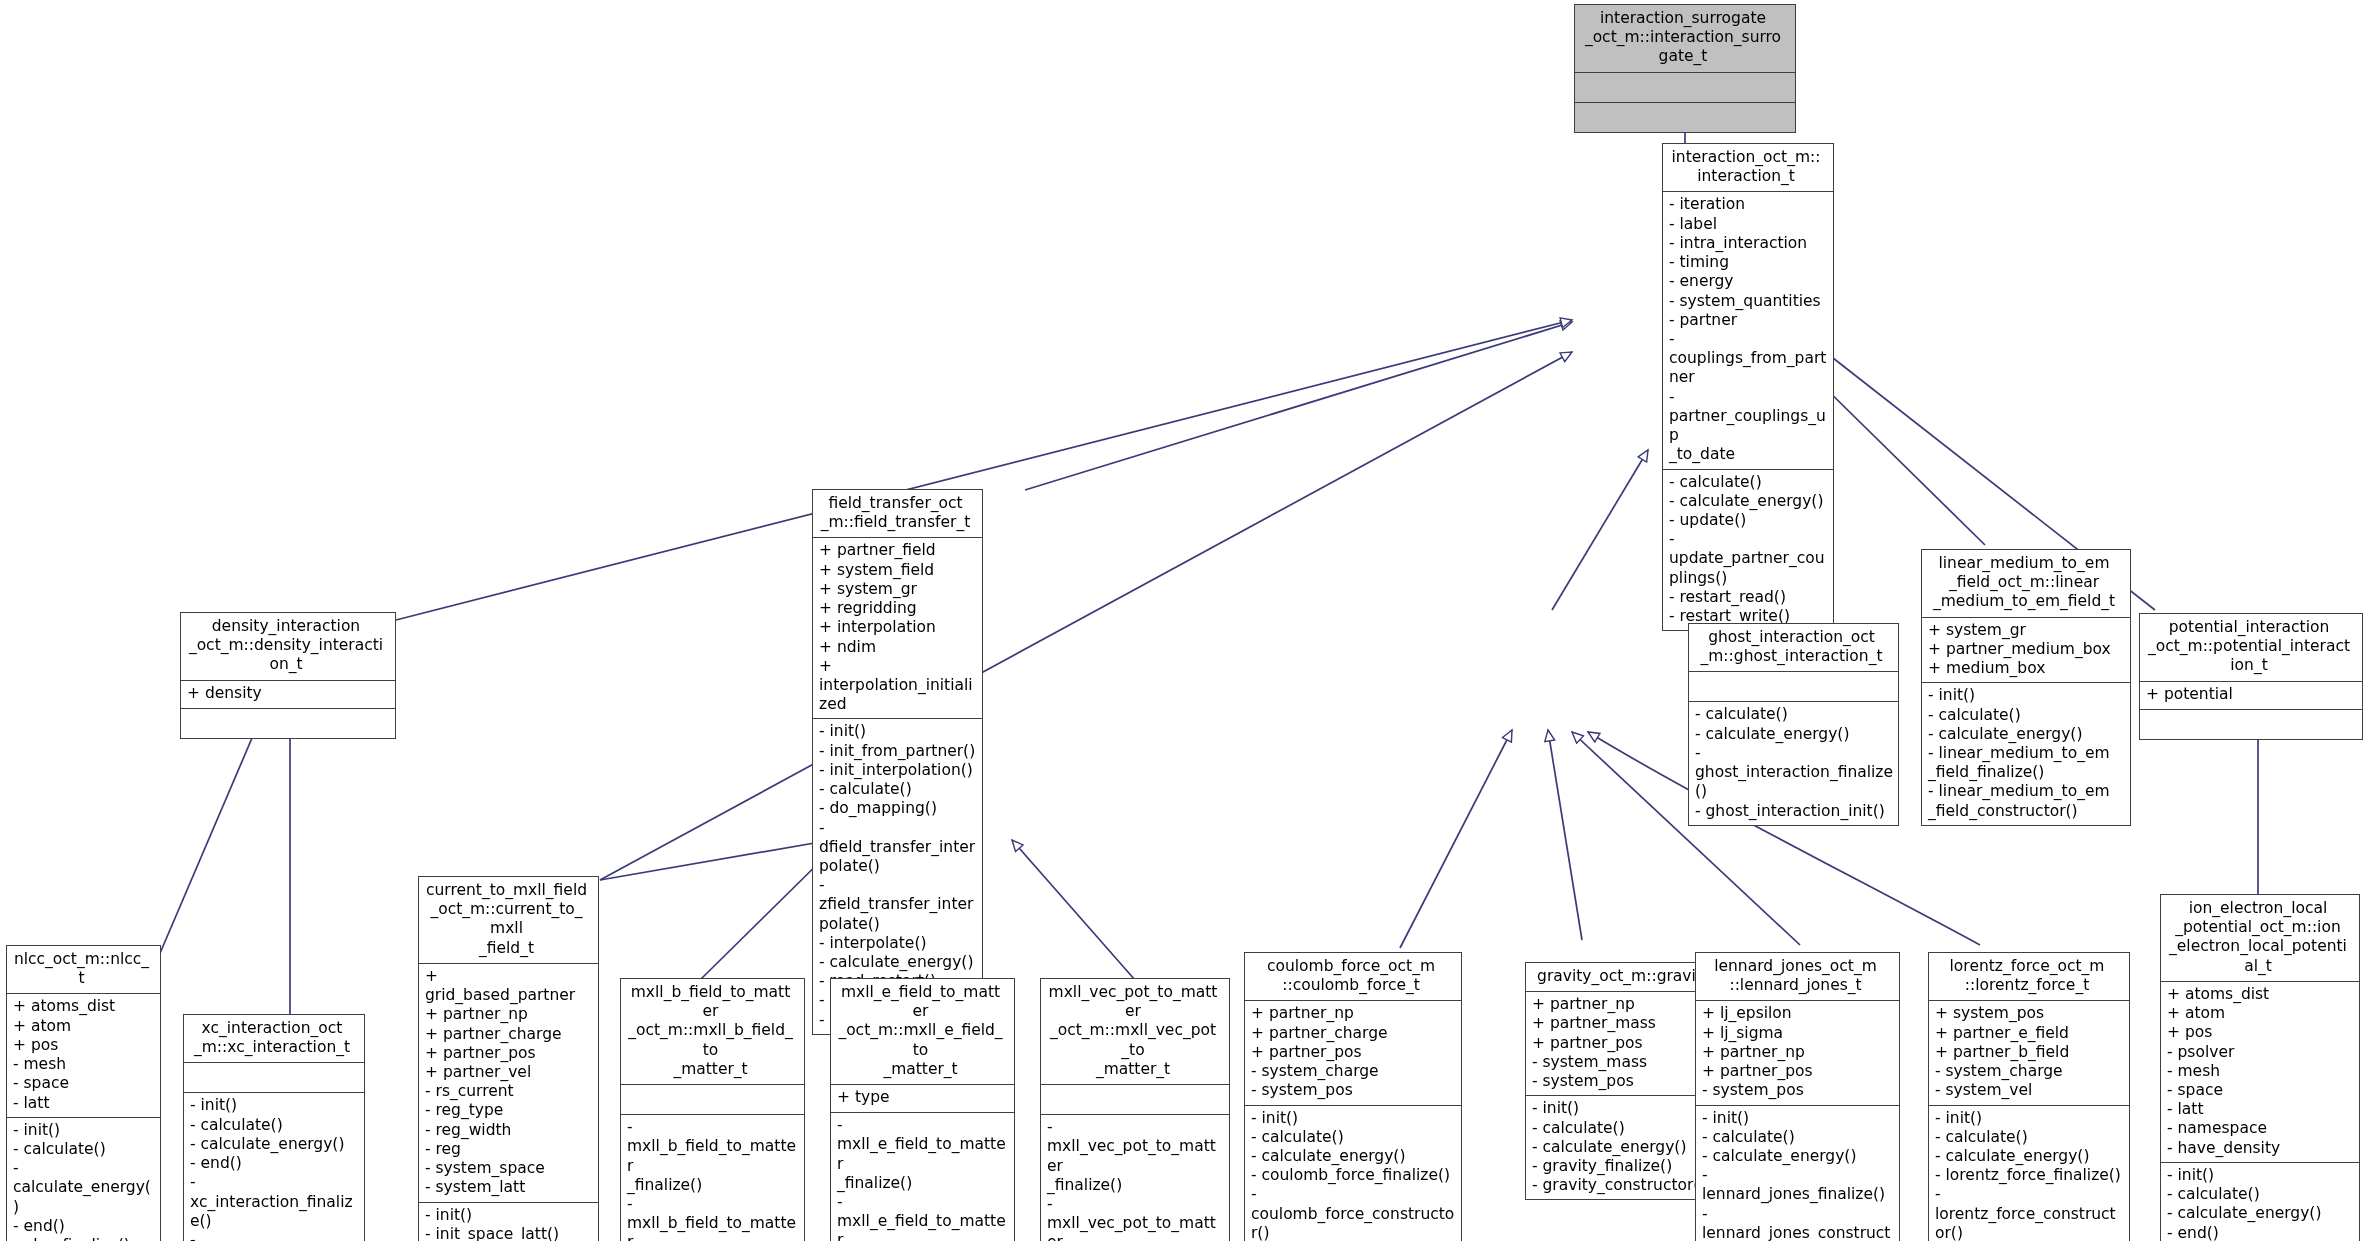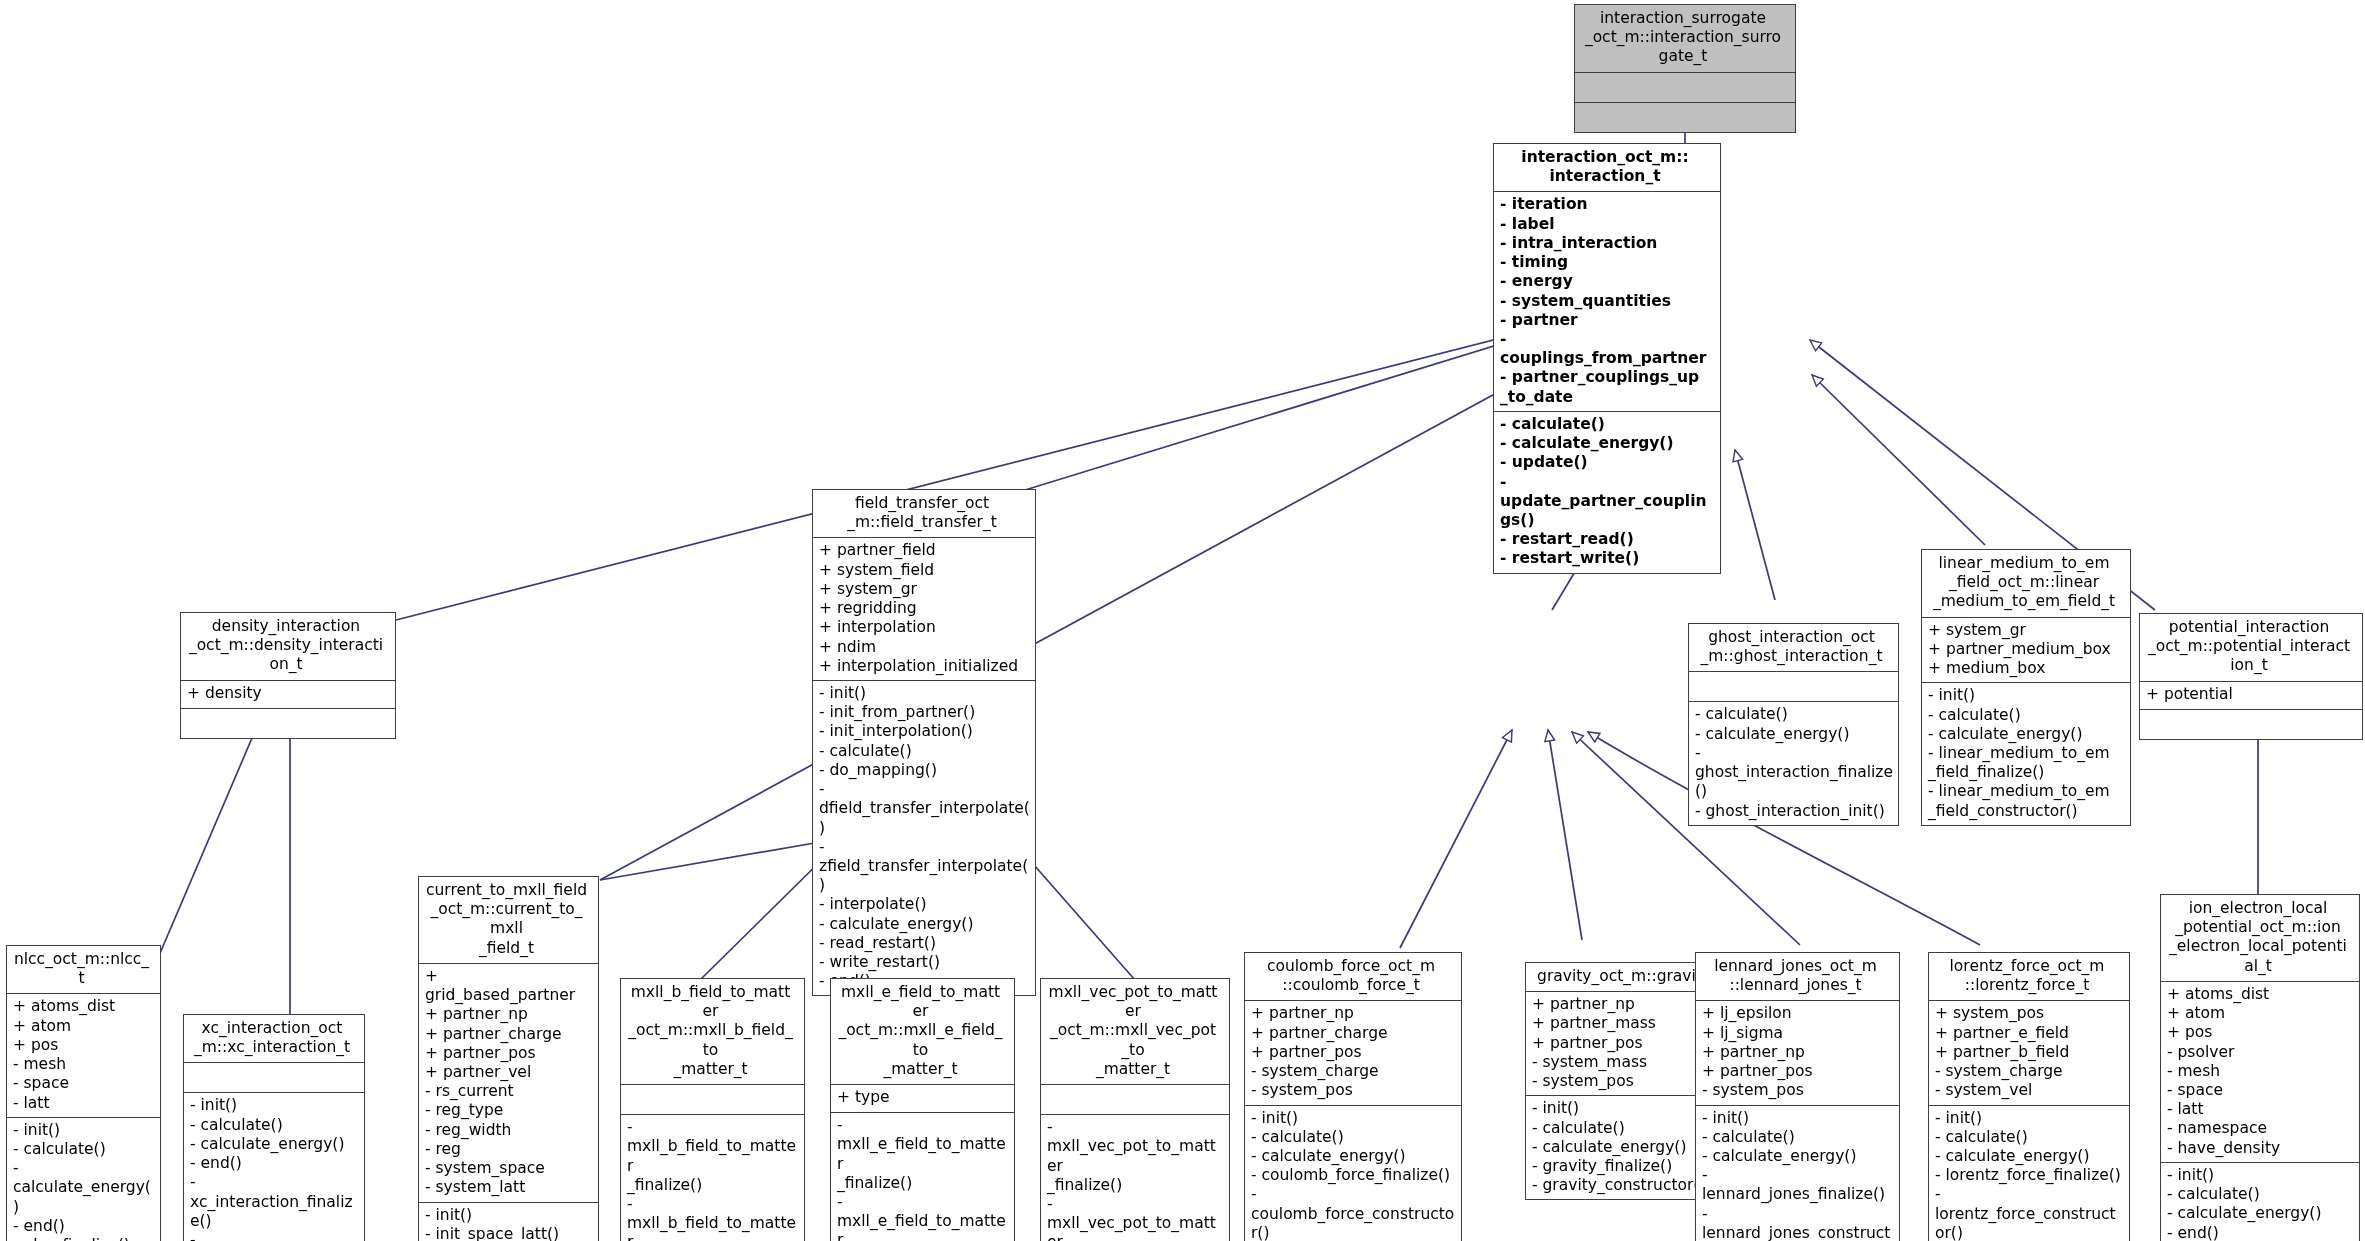--- a/index.html
+++ b/index.html
@@ -108,21 +108,21 @@
     </g>
   </svg>
 
   <div class="uml-node abstract-root" style="left:1574px; top:4px; width:222px;">
     <div class="node-title">interaction_surrogate
 _oct_m::interaction_surrogate_t</div>
     <div class="node-attrs empty-compartment"></div>
     <div class="node-ops empty-compartment"></div>
   </div>
 
-  <div class="uml-node" style="left:1493px; top:143px; width:228px;font-weight:bold;">
+  <div class="uml-node" style="left:1662px; top:143px; width:172px;">
     <div class="node-title">interaction_oct_m::
      interaction_t</div>
     <div class="node-attrs">
       <div class="member">- iteration</div>
       <div class="member">- label</div>
       <div class="member">- intra_interaction</div>
       <div class="member">- timing</div>
       <div class="member">- energy</div>
       <div class="member">- system_quantities</div>
       <div class="member">- partner</div>
@@ -133,21 +133,21 @@
     <div class="node-ops">
       <div class="member">- calculate()</div>
       <div class="member">- calculate_energy()</div>
       <div class="member">- update()</div>
       <div class="member">- update_partner_couplings()</div>
       <div class="member">- restart_read()</div>
       <div class="member">- restart_write()</div>
     </div>
   </div>
 
-  <div class="uml-node" style="left:812px; top:489px; width:224px;">
+  <div class="uml-node" style="left:812px; top:489px; width:171px;">
     <div class="node-title">field_transfer_oct
      _m::field_transfer_t</div>
     <div class="node-attrs">
       <div class="member">+ partner_field</div>
       <div class="member">+ system_field</div>
       <div class="member">+ system_gr</div>
       <div class="member">+ regridding</div>
       <div class="member">+ interpolation</div>
       <div class="member">+ ndim</div>
       <div class="member">+ interpolation_initialized</div>

